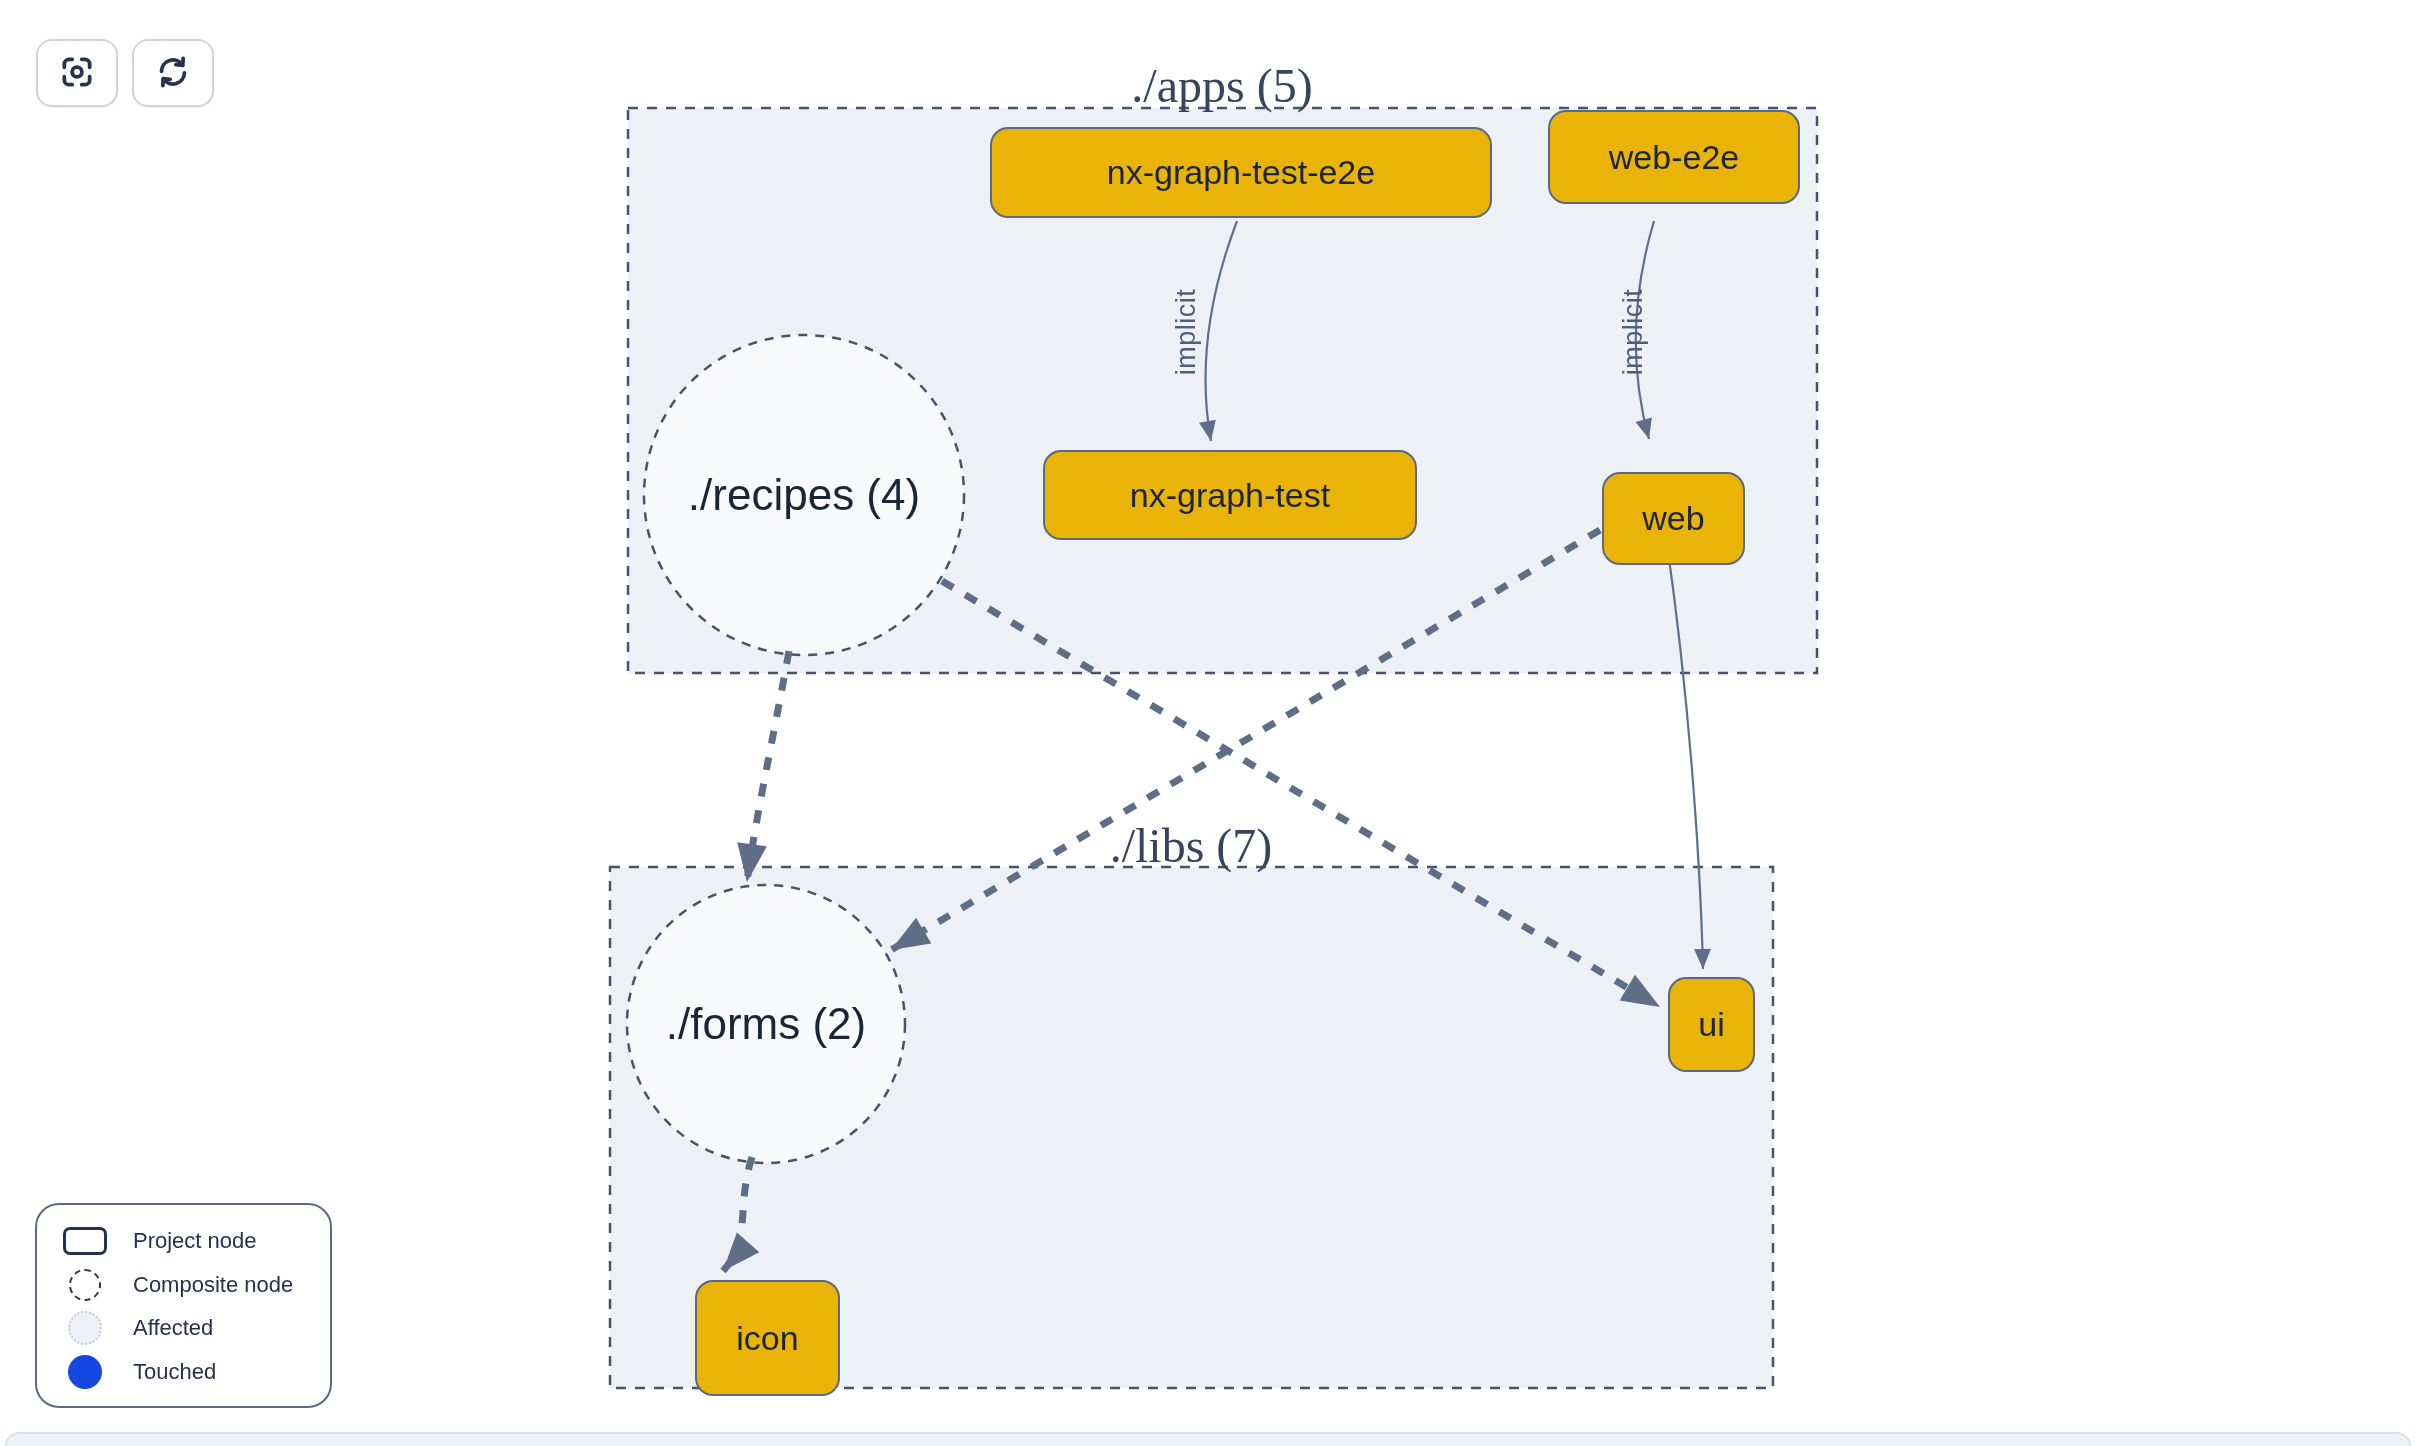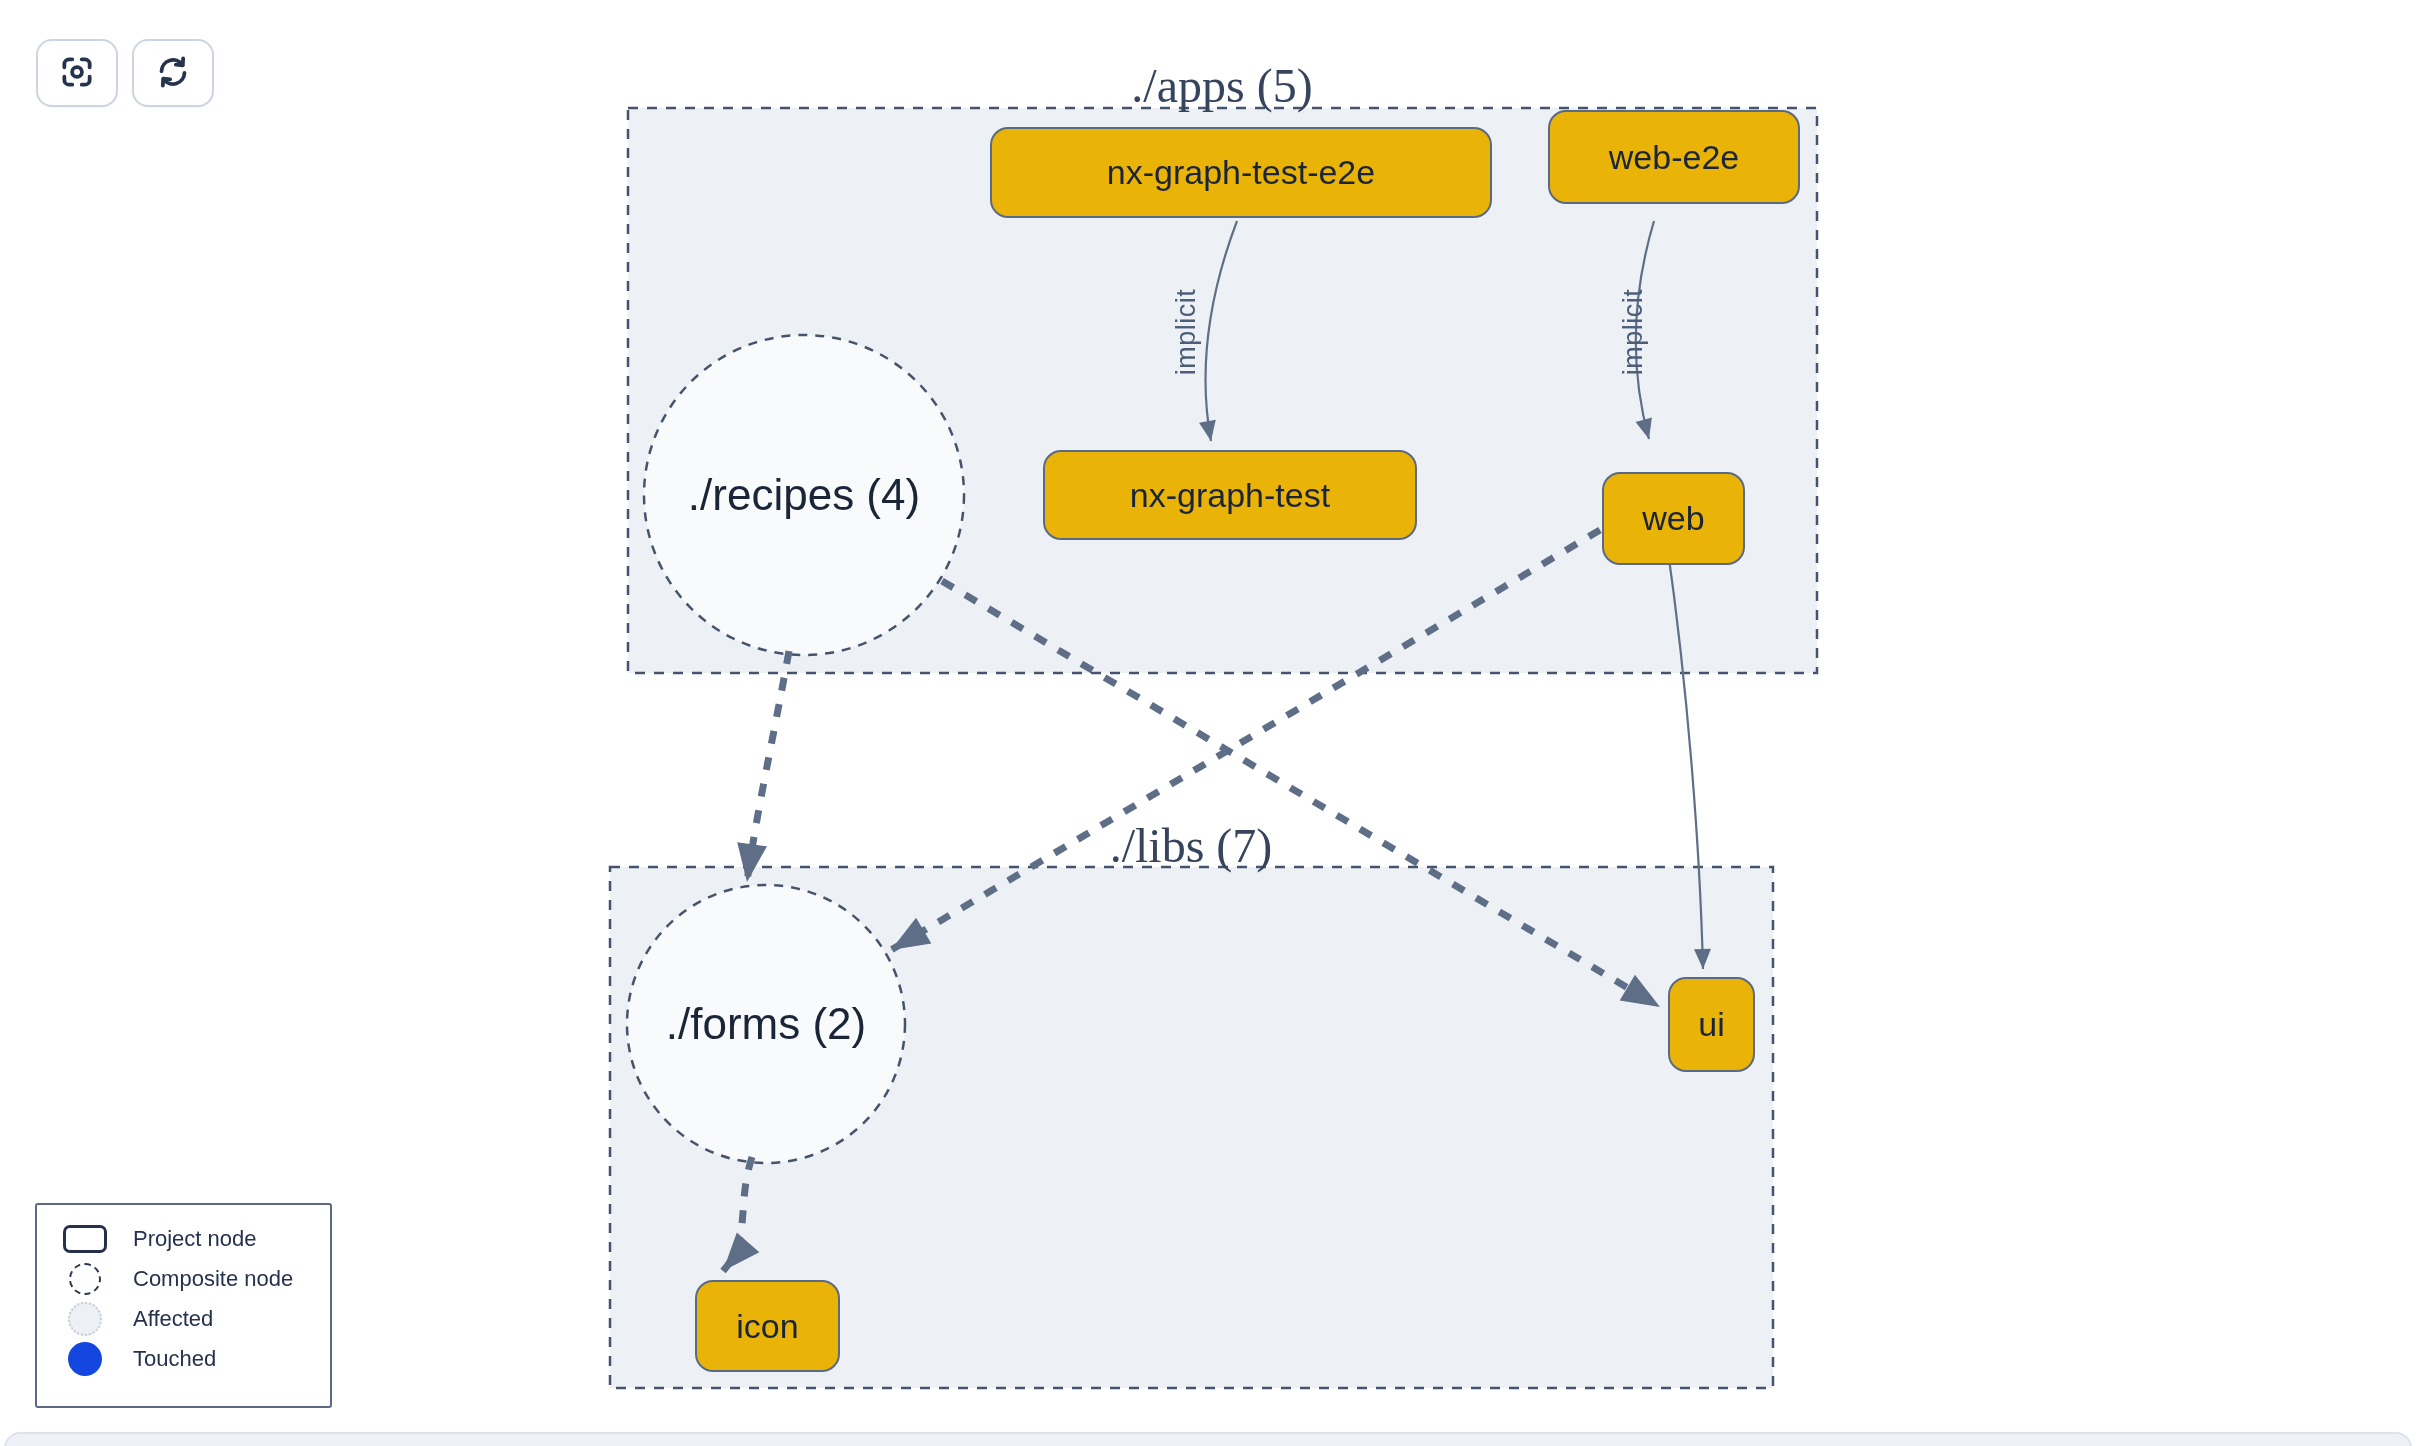--- a/index.html
+++ b/index.html
@@ -23,38 +23,38 @@
 
   
   .pnode{position:absolute;background:#eab308;border:2px solid #5a6a84;border-radius:18px;
          display:flex;align-items:center;justify-content:center;font-size:34px;color:#1b2538;
          white-space:nowrap;box-sizing:border-box;cursor:pointer;}
   #node-nx-graph-test-e2e{left:990px;top:127px;width:502px;height:91px;}
   #node-web-e2e{left:1548px;top:110px;width:252px;height:94px;}
   #node-nx-graph-test{left:1043px;top:450px;width:374px;height:90px;}
   #node-web{left:1602px;top:472px;width:143px;height:93px;}
   #node-ui{left:1668px;top:977px;width:87px;height:95px;}
-  #node-icon{left:695px;top:1280px;width:145px;height:92px;}
+  #node-icon{left:695px;top:1280px;width:145px;height:116px;}
 
   
   .cnode-label{position:absolute;transform:translate(-50%,-50%);font-size:44px;color:#1b2538;
                white-space:nowrap;cursor:pointer;}
   #recipes-label{left:804px;top:495px;}
   #forms-label{left:766px;top:1024px;}
 
   
   .edge-label{position:absolute;transform:translate(-50%,-50%) rotate(-90deg);font-size:27px;
               color:#4e5e79;white-space:nowrap;letter-spacing:.5px;}
   #implicit-1{left:1186px;top:332px;}
   #implicit-2{left:1633px;top:332px;}
 
   
   .legend{position:absolute;left:35px;top:1203px;width:297px;height:205px;box-sizing:border-box;
-          background:#ffffff;border:2px solid #5a6a84;border-radius:3px;padding:0 0 14px 22px;
-          display:flex;flex-direction:column;justify-content:center;}
+          background:#ffffff;border:2px solid #5a6a84;border-radius:24px;padding:16px 0 14px 22px;
+          display:flex;flex-direction:column;justify-content:space-between;}
   .legend-row{display:flex;align-items:center;height:40px;}
   .legend-swatch{width:52px;display:flex;align-items:center;justify-content:center;flex:0 0 52px;}
   .legend-text{margin-left:22px;font-size:22px;color:#25314d;white-space:nowrap;}
   .sw-project{width:44px;height:28px;border:3px solid #25304a;border-radius:7px;background:#fff;box-sizing:border-box;}
   .sw-composite{width:32px;height:32px;border:2px dashed #2b3850;border-radius:50%;background:#fff;box-sizing:border-box;}
   .sw-affected{width:34px;height:34px;border:2px dotted #c6cedb;border-radius:50%;background:#edf0f5;box-sizing:border-box;}
   .sw-touched{width:34px;height:34px;border-radius:50%;background:#1347e0;}
 
   
   .bottom-strip{position:absolute;left:4px;right:22px;top:1432px;height:22px;background:#eef2f7;

